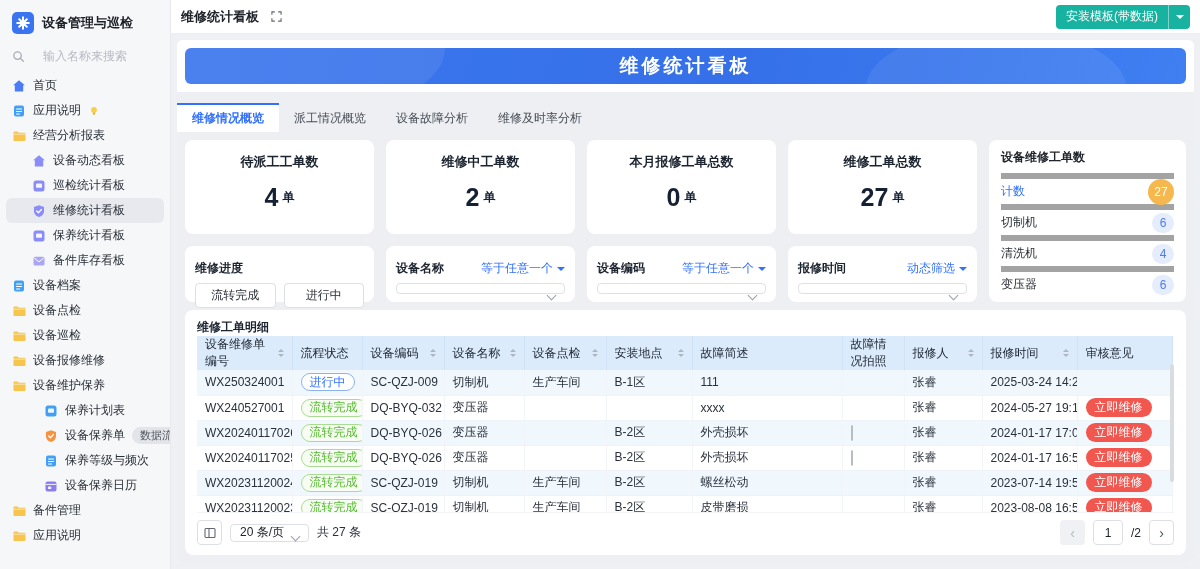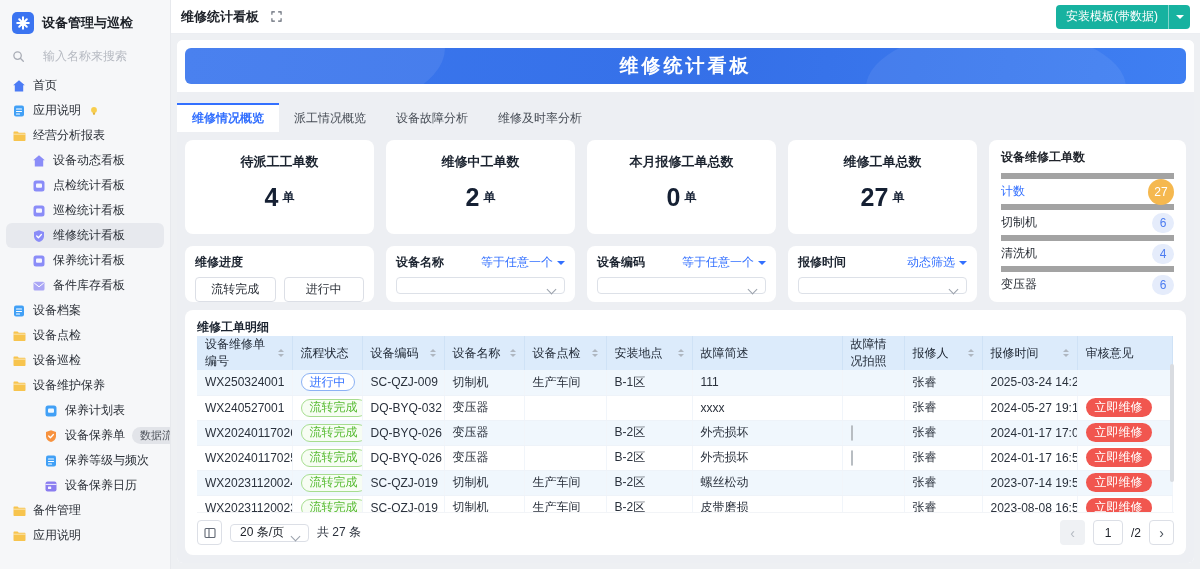--- a/index.html
+++ b/index.html
@@ -55,21 +55,21 @@
 
   .device-panel { grid-column:5; grid-row:1 / 3; background:#fff; border-radius:8px; padding:9px 12px 0; overflow:hidden; }
   .dp-title { font-size:12px; font-weight:bold; padding-bottom:7px; }
   .dp-row { display:flex; align-items:center; justify-content:space-between; height:31px; border-top:6px solid #a3a3a3; }
   .dp-label { color:#2a2f37; }
   .dp-row.first .dp-label { color:#3370ff; }
   .badge-orange { width:26px; height:26px; border-radius:50%; background:#f5b84f; color:#fff; display:flex; align-items:center; justify-content:center; }
   .badge-blue { min-width:22px; height:20px; padding:0 6px; border-radius:10px; background:#e5ecfb; color:#4c7cf1; display:flex; align-items:center; justify-content:center; }
 
   .filter-card { background:#fff; border-radius:8px; padding:8px 10px; display:flex; flex-direction:column; gap:6px; }
-  .filter-head { display:flex; align-items:center; justify-content:space-between; }
+  .filter-head { display:flex; align-items:center; justify-content:space-between;margin-top:6px; }
   .filter-label { font-weight:bold; color:#1c2430; }
   .filter-op { color:#3370ff; display:flex; align-items:center; gap:4px; cursor:pointer; }
   .caret-down-b { width:0; height:0; border:4px solid transparent; border-top-color:#3370ff; margin-top:4px; }
   .pbtns { display:flex; gap:8px; }
   .pbtn { flex:1; height:25px; border:1px solid #dcdfe6; border-radius:4px; background:#fff; display:flex; align-items:center; justify-content:center; cursor:pointer; color:#2a2f37; }
   .fselect { height:25px; border:1px solid #dde1e8; border-radius:4px; position:relative; background:#fff; cursor:pointer; }
   .chev { position:absolute; right:9px; top:8px; width:7px; height:7px; border-right:1.4px solid #9aa1ab; border-bottom:1.4px solid #9aa1ab; transform:rotate(45deg); }
 
   
   .table-card { margin:0 8px 8px; background:#fff; border-radius:8px; padding:9px 12px 6px; flex:1; display:flex; flex-direction:column; overflow:hidden; position:relative; }
@@ -165,47 +165,38 @@
         </span>
         <span>设备动态看板</span>
       </div>
       <div class="nav-item lv1">
         <span class="ic">
           <svg viewBox="0 0 14 14">
             <rect x="1.5" y="1.5" width="11" height="11" rx="2.5" fill="#8a8cf8"></rect>
             <rect x="4" y="4.5" width="6" height="4.2" rx="1" fill="#fff" opacity=".92"></rect>
           </svg>
         </span>
-        <span>点检统计看板</span>
+        <span>巡检统计看板</span>
+      </div>
+      <div class="nav-item lv1 selected">
+        <span class="ic">
+          <svg viewBox="0 0 14 14">
+            <path d="M7 1.2 12 3.1v4.1c0 3-2.2 5-5 5.8-2.8-.8-5-2.8-5-5.8V3.1z" fill="#8a8cf8"></path>
+            <path d="m4.7 7 1.7 1.7 3-3.2" stroke="#fff" stroke-width="1.3" fill="none" stroke-linecap="round" stroke-linejoin="round"></path>
+          </svg>
+        </span>
+        <span>维修统计看板</span>
       </div>
       <div class="nav-item lv1">
         <span class="ic">
           <svg viewBox="0 0 14 14">
             <rect x="1.5" y="1.5" width="11" height="11" rx="2.5" fill="#8a8cf8"></rect>
             <rect x="4" y="4.5" width="6" height="4.2" rx="1" fill="#fff" opacity=".92"></rect>
           </svg>
         </span>
-        <span>巡检统计看板</span>
-      </div>
-      <div class="nav-item lv1 selected">
-        <span class="ic">
-          <svg viewBox="0 0 14 14">
-            <path d="M7 1.2 12 3.1v4.1c0 3-2.2 5-5 5.8-2.8-.8-5-2.8-5-5.8V3.1z" fill="#8a8cf8"></path>
-            <path d="m4.7 7 1.7 1.7 3-3.2" stroke="#fff" stroke-width="1.3" fill="none" stroke-linecap="round" stroke-linejoin="round"></path>
-          </svg>
-        </span>
-        <span>维修统计看板</span>
-      </div>
-      <div class="nav-item lv1">
-        <span class="ic">
-          <svg viewBox="0 0 14 14">
-            <rect x="1.5" y="1.5" width="11" height="11" rx="2.5" fill="#8a8cf8"></rect>
-            <rect x="4" y="4.5" width="6" height="4.2" rx="1" fill="#fff" opacity=".92"></rect>
-          </svg>
-        </span>
         <span>保养统计看板</span>
       </div>
       <div class="nav-item lv1">
         <span class="ic">
           <svg viewBox="0 0 14 14">
             <rect x="1.5" y="2.8" width="11" height="8.8" rx="1.5" fill="#aaa6f5"></rect>
             <path d="m2.2 4 4.8 3.8L11.8 4" stroke="#fff" stroke-width="1" fill="none"></path>
           </svg>
         </span>
         <span>备件库存看板</span>
@@ -229,20 +220,29 @@
         <span>设备点检</span>
       </div>
       <div class="nav-item lv0">
         <span class="ic">
           <svg viewBox="0 0 14 14">
             <path d="M1.5 3.4c0-.6.4-1 1-1h3.1l1.2 1.4h5.7c.6 0 1 .4 1 1v6.3c0 .6-.4 1-1 1H2.5c-.6 0-1-.4-1-1z" fill="#f7c44e"></path>
             <path d="M1.5 5.2h12" stroke="#fff" stroke-width=".8" opacity=".7"></path>
           </svg>
         </span>
         <span>设备巡检</span>
+      </div>
+      <div class="nav-item lv0">
+        <span class="ic">
+          <svg viewBox="0 0 14 14">
+            <path d="M1.5 3.4c0-.6.4-1 1-1h3.1l1.2 1.4h5.7c.6 0 1 .4 1 1v6.3c0 .6-.4 1-1 1H2.5c-.6 0-1-.4-1-1z" fill="#f7c44e"></path>
+            <path d="M1.5 5.2h12" stroke="#fff" stroke-width=".8" opacity=".7"></path>
+          </svg>
+        </span>
+        <span>设备报修维修</span>
       </div>
       <div class="nav-item lv0">
         <span class="ic">
           <svg viewBox="0 0 14 14">
             <path d="M1.5 3.4c0-.6.4-1 1-1h3.1l1.2 1.4h5.7c.6 0 1 .4 1 1v6.3c0 .6-.4 1-1 1H2.5c-.6 0-1-.4-1-1z" fill="#f7c44e"></path>
             <path d="M1.5 5.2h12" stroke="#fff" stroke-width=".8" opacity=".7"></path>
           </svg>
         </span>
         <span>设备维护保养</span>
       </div>

